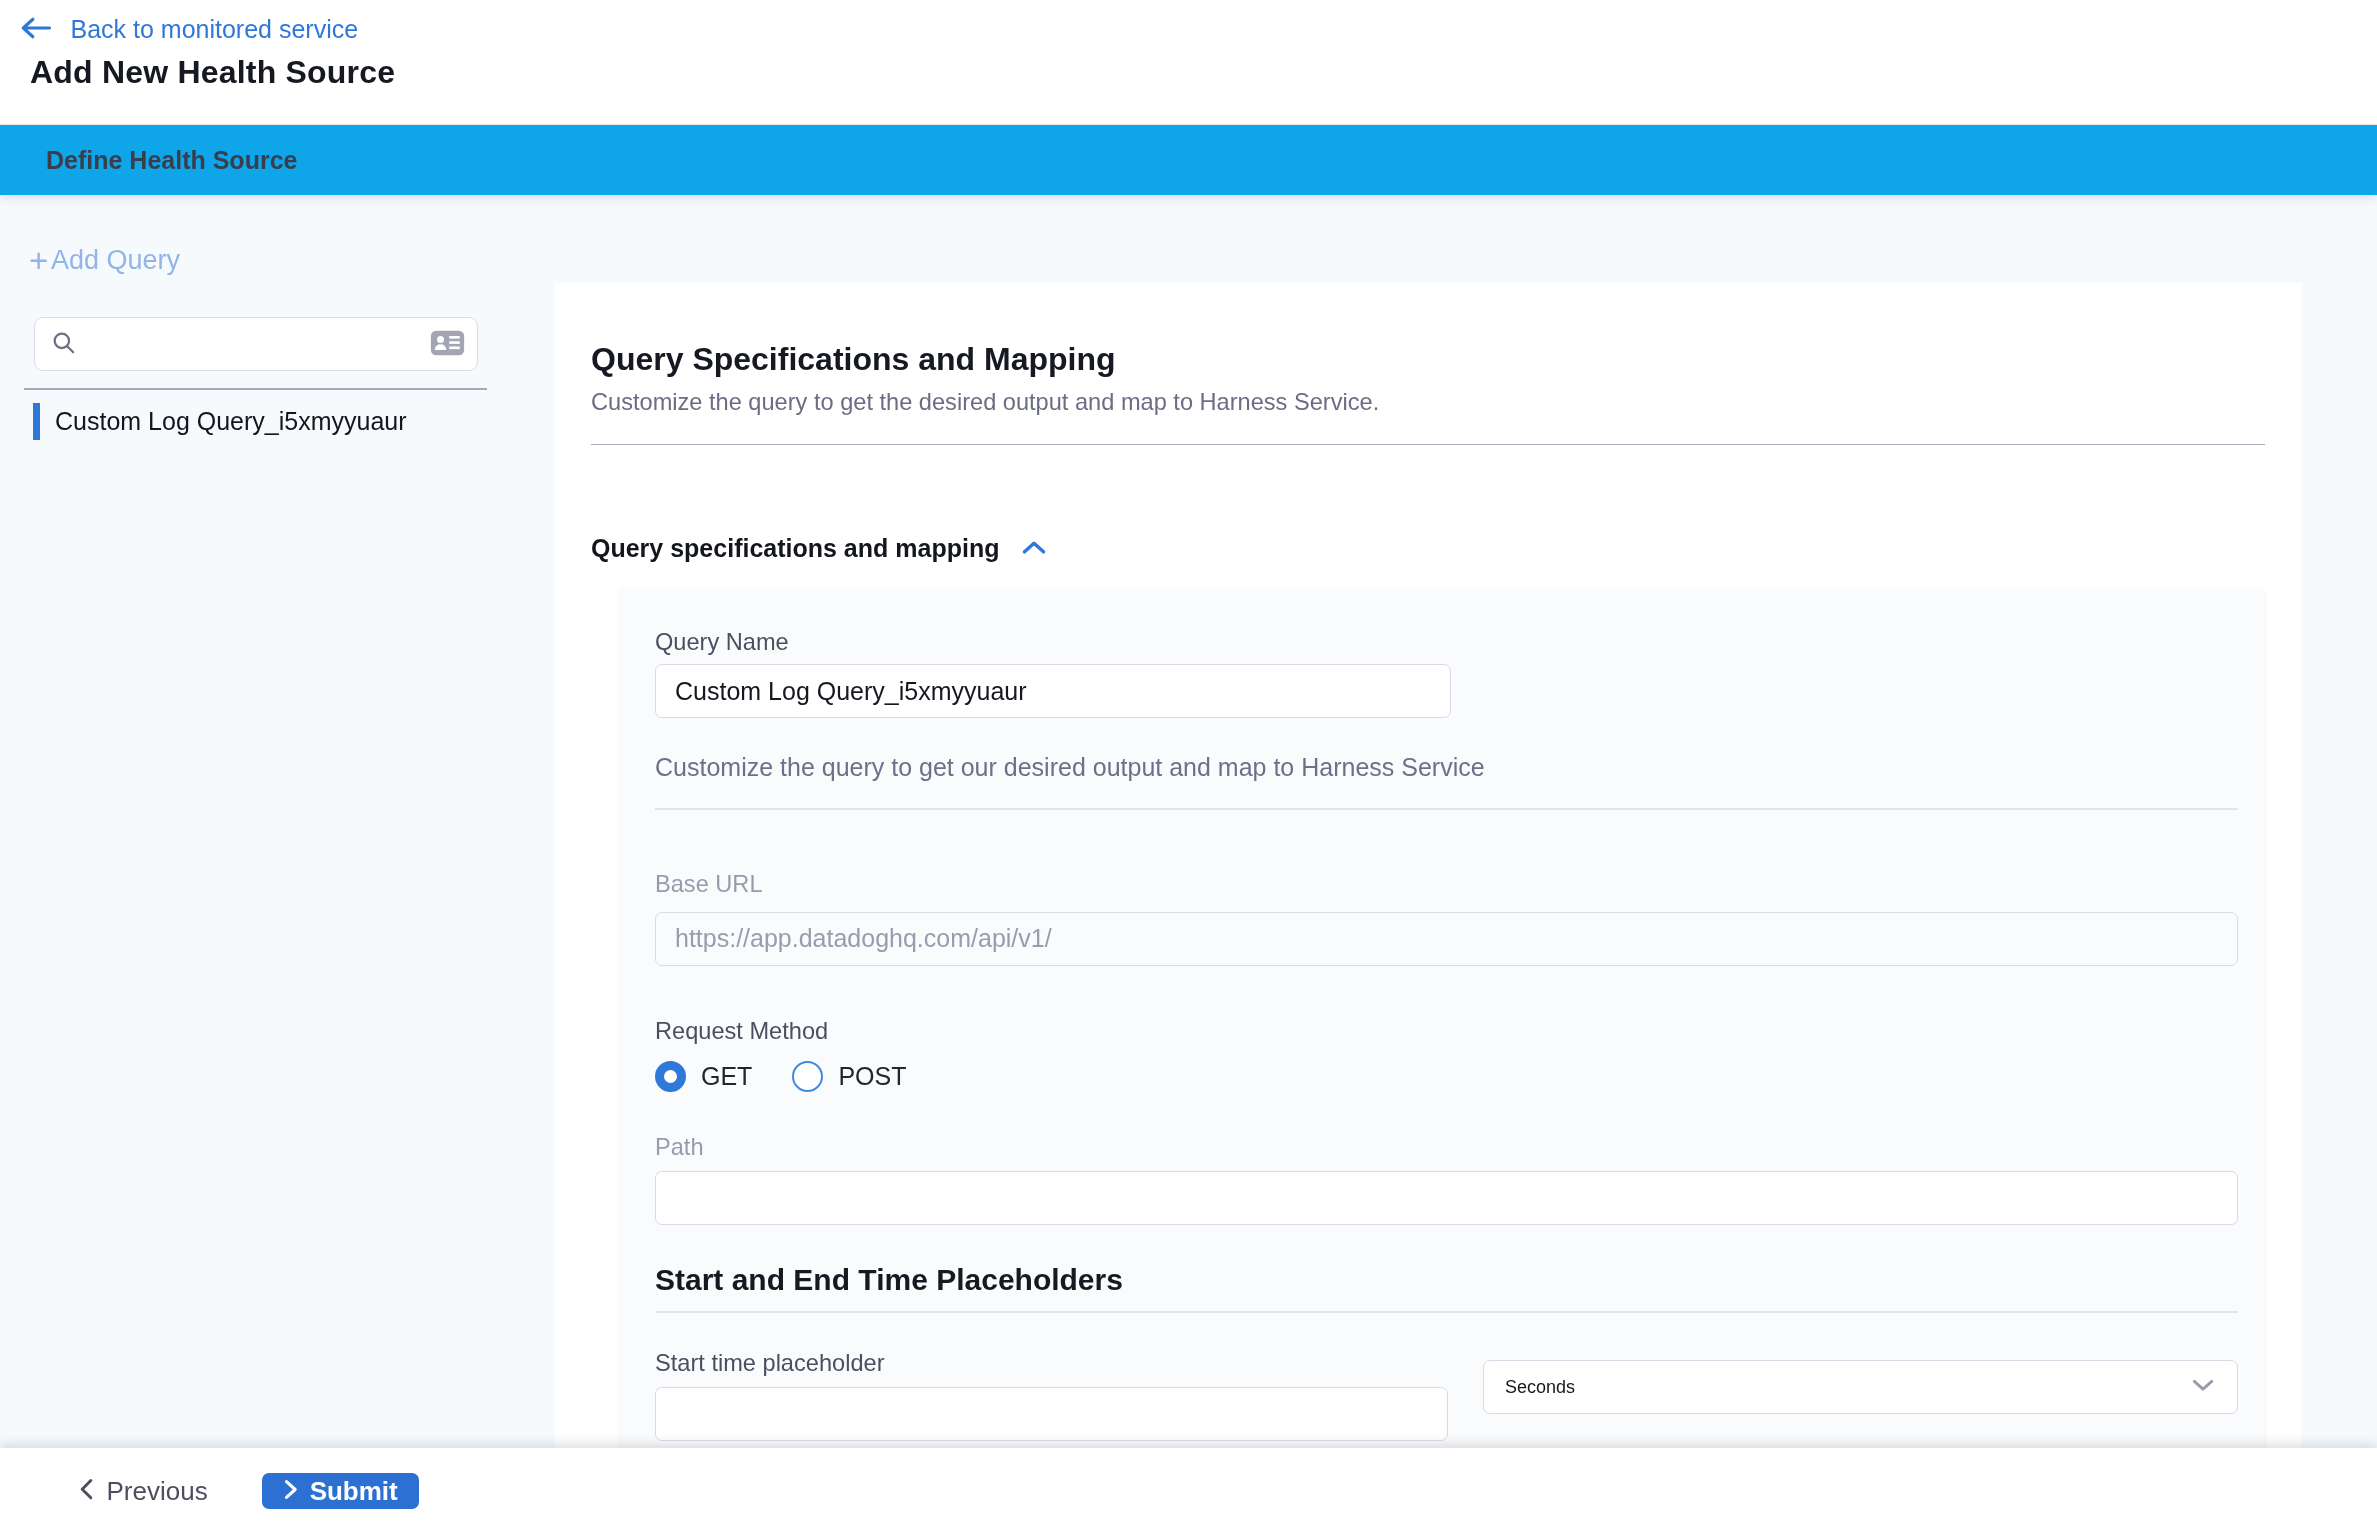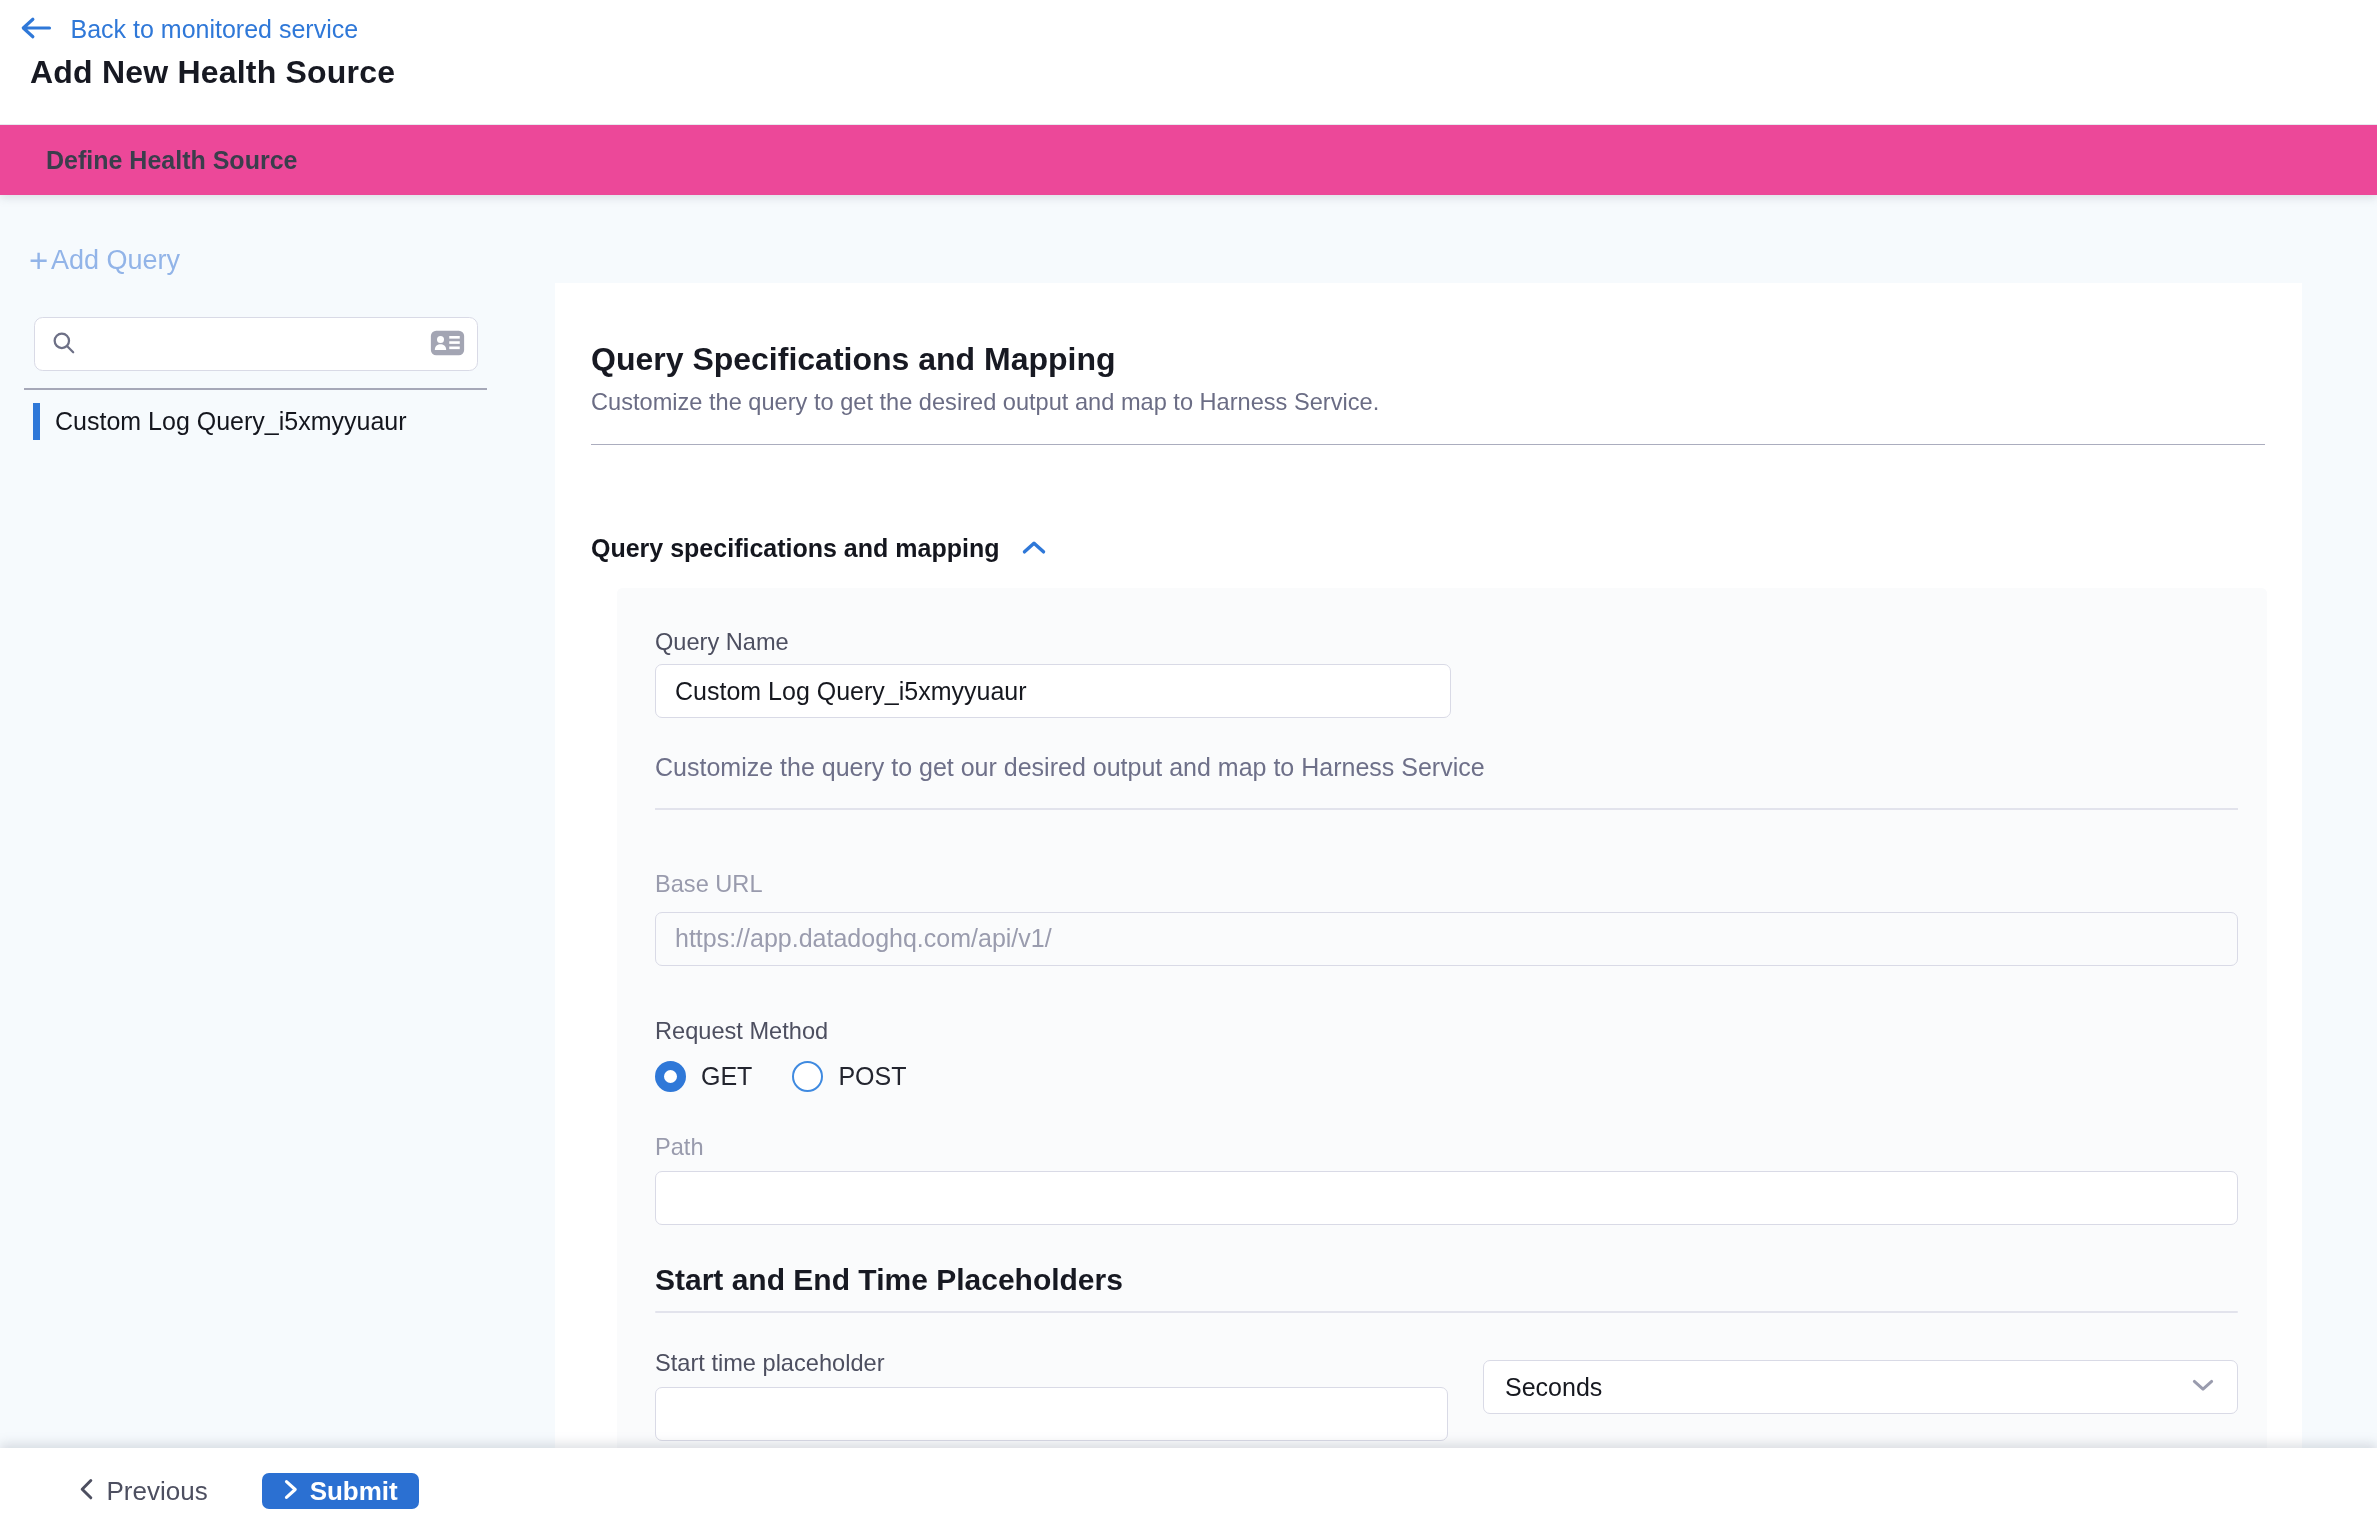--- a/index.html
+++ b/index.html
@@ -13,21 +13,21 @@
   }
 
   
   .header { position:absolute; top:0; left:0; right:0; height:124px; background:#ffffff; z-index:6; }
   .back-row { position:absolute; left:18px; top:14px; display:flex; align-items:center; gap:17.5px; cursor:pointer; }
   .back-label { color:#2f78d8; font-size:25px; font-weight:500; }
   .page-title { position:absolute; left:30px; top:54px; font-size:32px; font-weight:700; color:#171922; letter-spacing:0.2px; }
 
   
   .tabbar {
-    position:absolute; top:124px; left:0; right:0; height:71px; background:#ec4899;
+    position:absolute; top:124px; left:0; right:0; height:71px; background:#0ea5e9;
     border-top:0.9px solid #e7e8ee;
     box-shadow:0 3.5px 8.7px rgba(125,131,146,0.22);
     display:flex; align-items:stretch; padding-left:46px; gap:41px; z-index:5;
   }
   .tab { position:relative; display:flex; align-items:center; font-size:25px; font-weight:600; color:#3a3e4c; cursor:pointer; }
   .tab.active { font-weight:700; color:#14161e; }
   .tab-underline { position:absolute; left:-14px; right:-8.7px; bottom:0; height:5.2px; background:#2f78d8; border-radius:3.5px 3.5px 0 0; }
 
   
   .content { position:absolute; top:195px; bottom:0; left:0; right:0; background:#f6fafd; }
@@ -86,21 +86,21 @@
 
   .time-heading { margin-top:38px; font-size:30px; font-weight:700; color:#171922; }
 
   .two-col { display:flex; margin-top:37px; }
   .col-start { width:793px; }
   .col-unit { flex:1; margin-left:35px; }
   .select-box {
     margin-top:10.5px; height:54px; border:0.9px solid #d9dae6; border-radius:7px; background:#fff;
     display:flex; align-items:center; justify-content:space-between; padding:0 21px; cursor:pointer;
   }
-  .select-value { font-size:25px; color:#16181f; }
+  .select-value { font-size:18px; color:#16181f; }
 
   
   .bottombar {
     position:absolute; left:0; right:0; bottom:0; height:86px; background:#ffffff;
     box-shadow:0 -4.4px 10.5px rgba(125,131,146,0.25); z-index:10;
     display:flex; align-items:center;
   }
   .prev-btn { margin-left:77px; display:flex; align-items:center; gap:10.5px; cursor:pointer; background:none; border:none; font-family:inherit; }
   .prev-label { font-size:26px; color:#4d4f60; font-weight:500; }
   .submit-btn {

